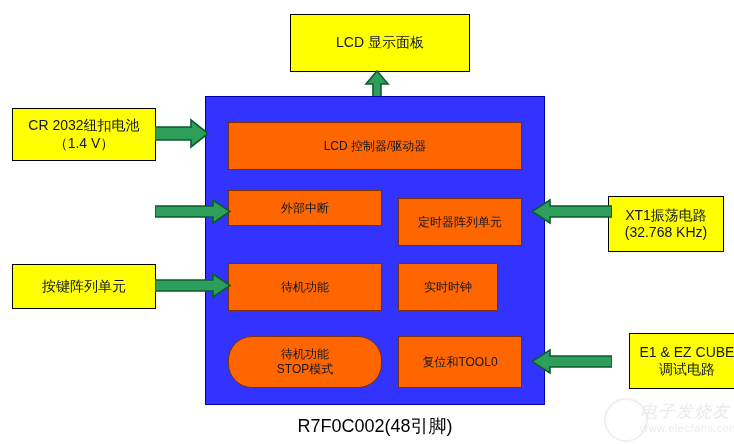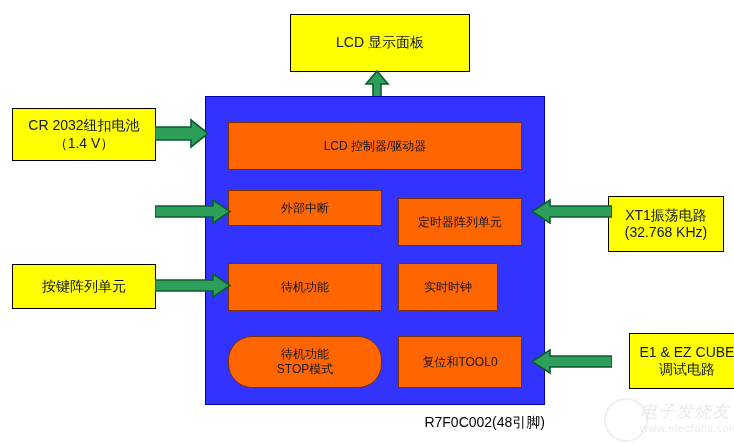--- a/index.html
+++ b/index.html
@@ -47,22 +47,22 @@
   .mcu-box {
     position: absolute;
     background: #3333ff;
     border: 1.5px solid #0000aa;
     box-sizing: border-box;
   }
 
   .caption {
     position: absolute;
     color: #000000;
-    font-size: 14px;
-    text-align: right;
+    font-size: 18px;
+    text-align: center;
     white-space: nowrap;
   }
 
   
   .arrow {
     position: absolute;
     pointer-events: none;
   }
 
   

